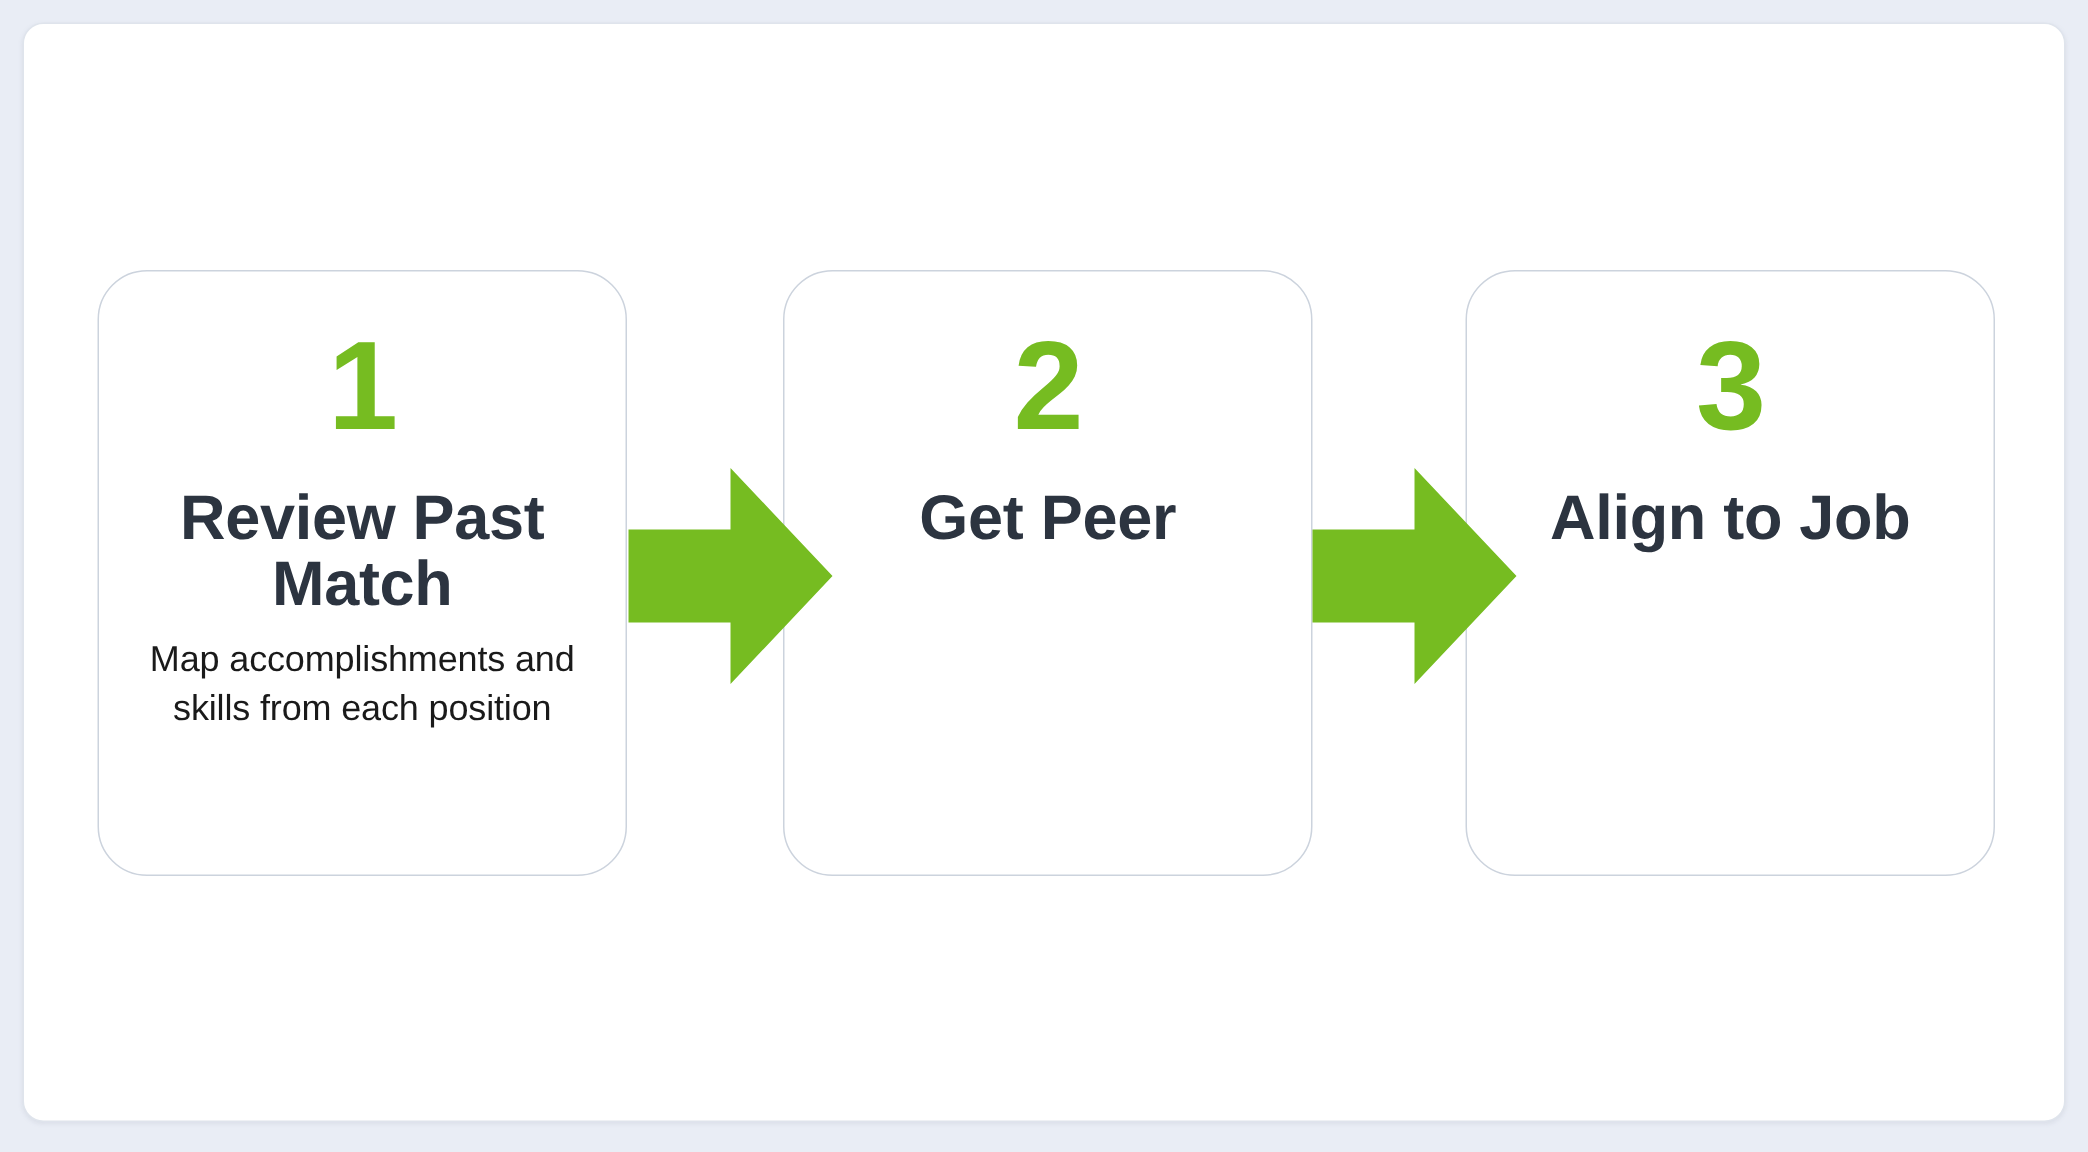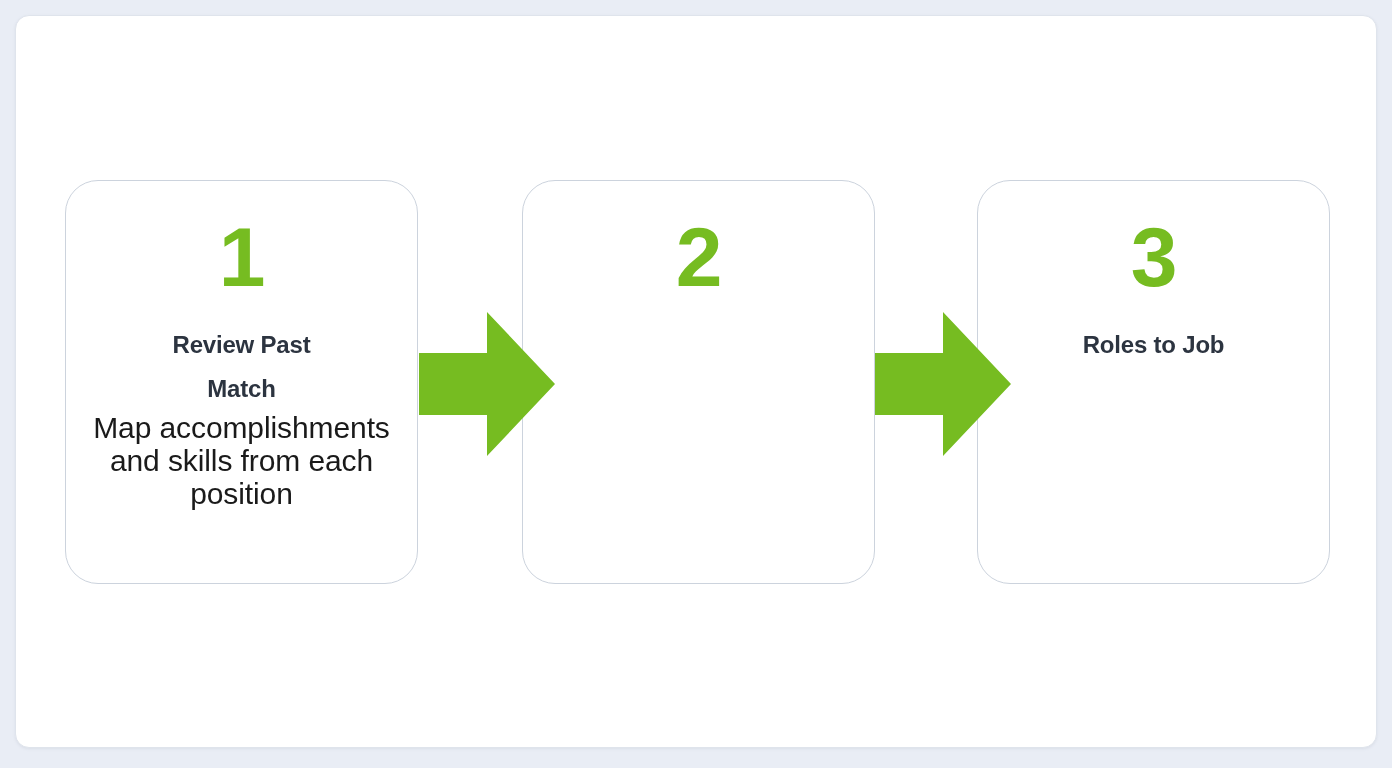--- a/index.html
+++ b/index.html
@@ -61,31 +61,31 @@
   .step-number {
     font-size: 84px;
     line-height: 84px;
     font-weight: 700;
     color: #76bc21;
     letter-spacing: -1px;
     margin: 0 0 24px 0;
   }
 
   .step-title {
-    font-size: 24px;
+    font-size: 42px;
     line-height: 44px;
     font-weight: 700;
     color: #2c3440;
     letter-spacing: -0.2px;
-    margin: 0 0 0 0;
+    margin: 0 0 12px 0;
     padding: 0 6px;
   }
 
   .step-desc {
-    font-size: 30px;
+    font-size: 24px;
     line-height: 33px;
     font-weight: 400;
     color: #1a1a1a;
     letter-spacing: -0.1px;
     margin: 0;
     padding: 0 8px;
   }
 
   
   .arrow {
@@ -120,33 +120,33 @@
   <div class="arrow" id="arrow-1">
     <svg viewBox="0 0 140 148" xmlns="http://www.w3.org/2000/svg" aria-hidden="true">
       <polygon points="2,43 70,43 70,2 138,74 70,146 70,105 2,105" fill="#76bc21"></polygon>
     </svg>
   </div>
 
   <div class="card" id="card-2">
     <div class="card-inner">
       <div class="step-number">2</div>
       <div class="step-title">
-        <br>
+        <span>Get Peer</span><br>
       </div>
     </div>
   </div>
 
   <div class="arrow" id="arrow-2">
     <svg viewBox="0 0 140 148" xmlns="http://www.w3.org/2000/svg" aria-hidden="true">
       <polygon points="2,43 70,43 70,2 138,74 70,146 70,105 2,105" fill="#76bc21"></polygon>
     </svg>
   </div>
 
   <div class="card" id="card-3">
     <div class="card-inner">
       <div class="step-number">3</div>
       <div class="step-title">
-        <span>Roles to Job</span><br>
+        <span>Align to Job</span><br>
       </div>
     </div>
   </div>
 
 </div>
 
 </body></html>

